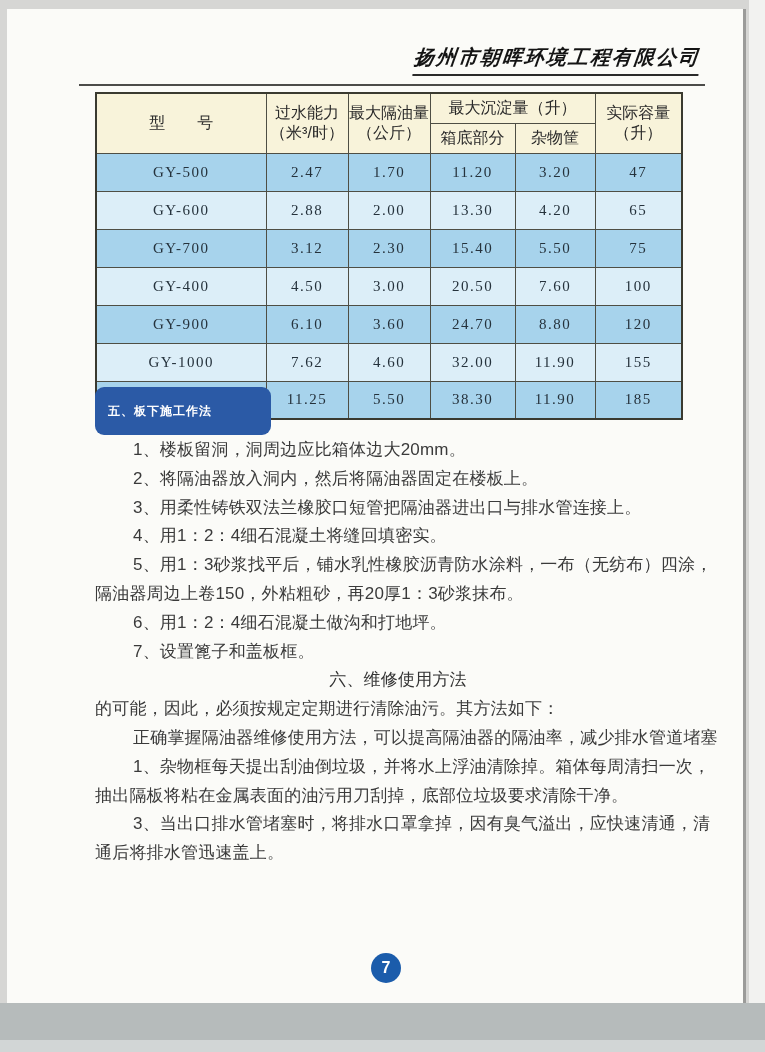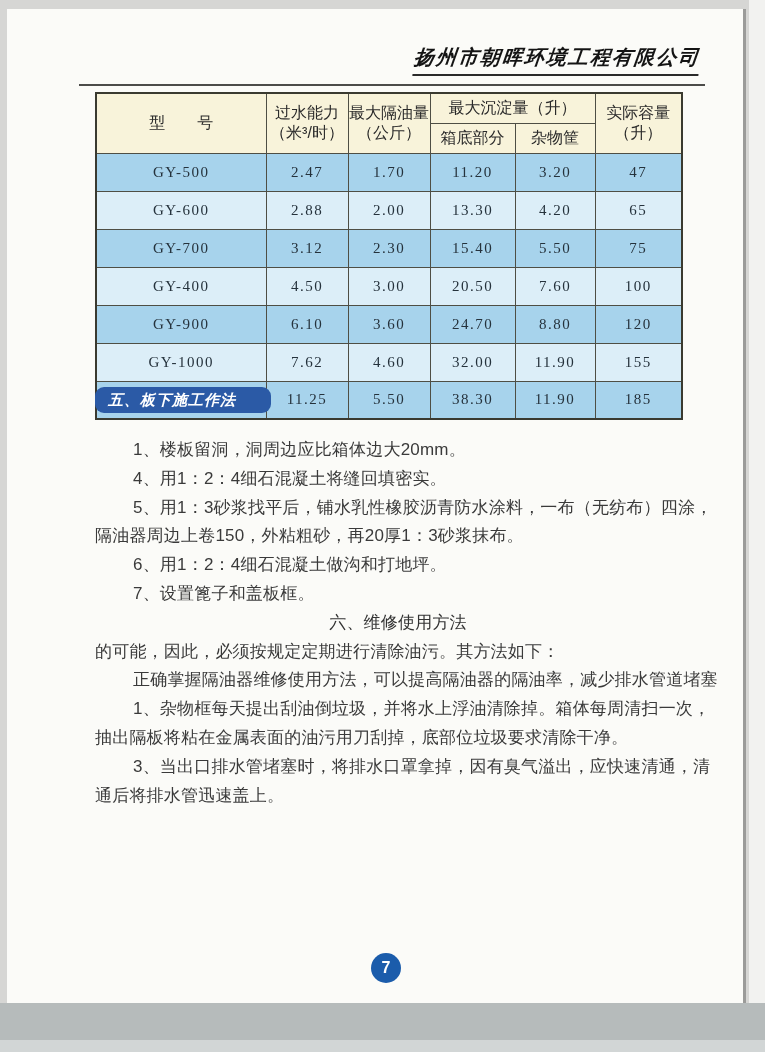--- a/index.html
+++ b/index.html
@@ -80,29 +80,28 @@
     font-size: 15px; color: #25323c;
     letter-spacing: 1.5px;
     margin-top: 28px;
   }
   .spec-table tbody tr:nth-child(odd)  td { background: #a7d3ec; }
   .spec-table tbody tr:nth-child(even) td { background: #dceef8; }
 
   
   .badge-five {
     position: absolute; left: 95px; top: 387px;
-    width: 176px; height: 26px;
+    width: 176px; height: 48px;
     background: #2b5aa6;
     border-radius: 9px;
     color: #ffffff;
-    font-size: 15px; font-weight: bold;
+    font-size: 12px; font-weight: bold;
     letter-spacing: 1px;
     display: flex; align-items: center;
     padding-left: 13px;
-    font-style: italic;
   }
 
   
   .bodytext {
     position: absolute; left: 95px; top: 436px;
     width: 606px;
     font-size: 17px; color: #3a3a3a;
   }
   .bodytext .line {
     height: 28.8px; line-height: 28.8px;
@@ -227,20 +226,22 @@
       </tr>
     </tbody>
   </table>
 
   <div class="badge-five">
     <span>五、板下施工作法</span>
   </div>
 
   <div class="bodytext">
     <div class="line indent">1、楼板留洞，洞周边应比箱体边大20mm。</div>
+    <div class="line indent">2、将隔油器放入洞内，然后将隔油器固定在楼板上。</div>
+    <div class="line indent">3、用柔性铸铁双法兰橡胶口短管把隔油器进出口与排水管连接上。</div>
     <div class="line indent">4、用1：2：4细石混凝土将缝回填密实。</div>
     <div class="line indent">5、用1：3砂浆找平后，铺水乳性橡胶沥青防水涂料，一布（无纺布）四涂，</div>
     <div class="line">隔油器周边上卷150，外粘粗砂，再20厚1：3砂浆抹布。</div>
     <div class="line indent">6、用1：2：4细石混凝土做沟和打地坪。</div>
     <div class="line indent">7、设置篦子和盖板框。</div>
     <div class="line sec-title">六、维修使用方法</div>
     <div class="line">的可能，因此，必须按规定定期进行清除油污。其方法如下：</div>
     <div class="line indent">正确掌握隔油器维修使用方法，可以提高隔油器的隔油率，减少排水管道堵塞</div>
     <div class="line indent">1、杂物框每天提出刮油倒垃圾，并将水上浮油清除掉。箱体每周清扫一次，</div>
     <div class="line">抽出隔板将粘在金属表面的油污用刀刮掉，底部位垃圾要求清除干净。</div>

